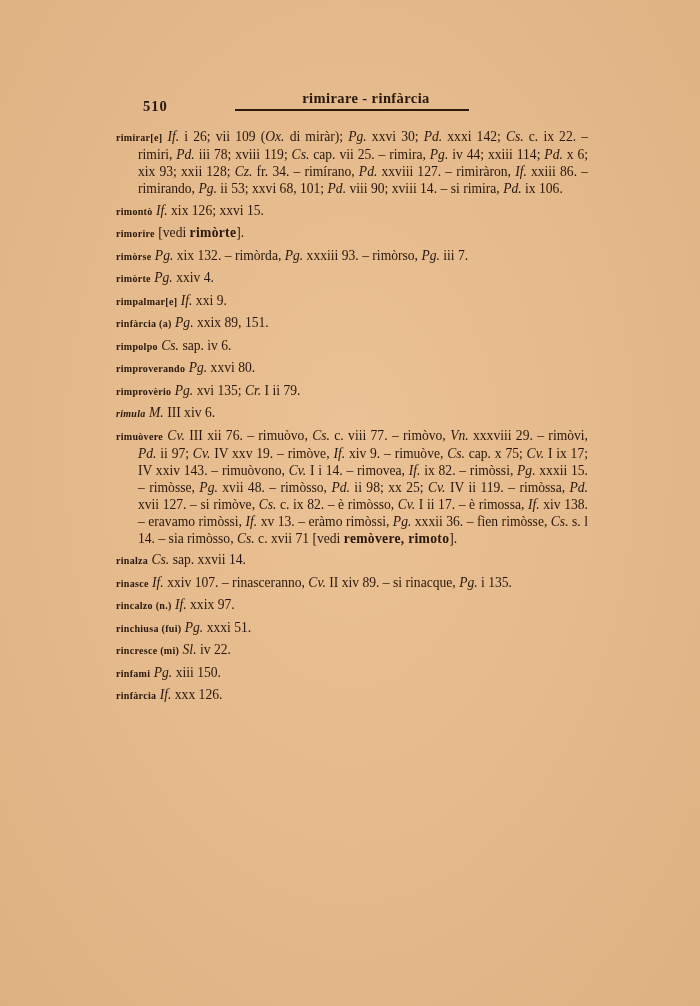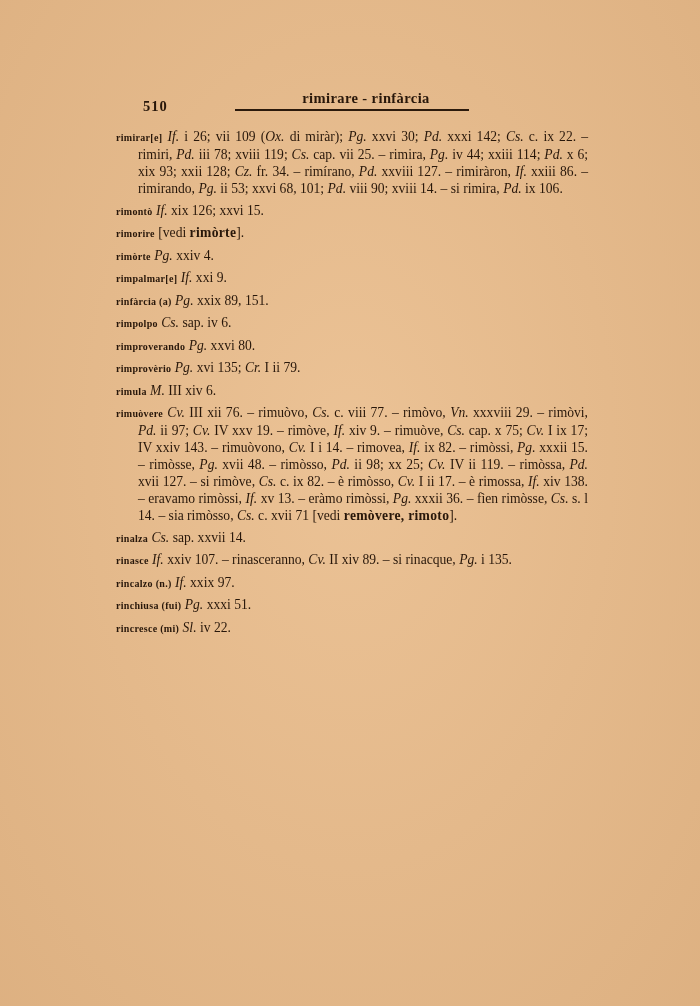--- a/index.html
+++ b/index.html
@@ -33,48 +33,51 @@
     padding-left:22px;
     text-indent:-22px;
     font-size:13.6px;
     line-height:17px;
   }
   .entry .head{
     font-weight:bold;
     font-size:10px;
     letter-spacing:0.3px;
   }
-  .entry .head.it{}
+  .entry .head.it{font-style:italic;}
   .entry i{font-style:italic;}
   .entry b{font-weight:bold;letter-spacing:0.3px;}
 </style>
 </head>
 <body>
 
 <div class="page">
   <div class="content">
     <div class="header">
       <span class="pageno">510</span>
       <span class="title-wrap">
         <span class="running-title">rimirare - rinfàrcia</span>
         <span class="rule"></span>
       </span>
     </div>
     <div class="entries" id="entries">
         <p class="entry"><span class="head">rimirar[e]</span> <i>If.</i> i 26; vii 109 (<i>Ox.</i> di miràr); <i>Pg.</i> xxvi 30; <i>Pd.</i> xxxi 142; <i>Cs.</i> c. ix 22. – rimiri, <i>Pd.</i> iii 78; xviii 119; <i>Cs.</i> cap. vii 25. – rimira, <i>Pg.</i> iv 44; xxiii 114; <i>Pd.</i> x 6; xix 93; xxii 128; <i>Cz.</i> fr. 34. – rimírano, <i>Pd.</i> xxviii 127. – rimiràron, <i>If.</i> xxiii 86. – rimirando, <i>Pg.</i> ii 53; xxvi 68, 101; <i>Pd.</i> viii 90; xviii 14. – si rimira, <i>Pd.</i> ix 106.</p>
         <p class="entry"><span class="head">rimontò</span> <i>If.</i> xix 126; xxvi 15.</p>
         <p class="entry"><span class="head">rimorire</span> [vedi <b>rimòrte</b>].</p>
+        <p class="entry"><span class="head">rimòrse</span> <i>Pg.</i> xix 132. – rimòrda, <i>Pg.</i> xxxiii 93. – rimòrso, <i>Pg.</i> iii 7.</p>
         <p class="entry"><span class="head">rimòrte</span> <i>Pg.</i> xxiv 4.</p>
         <p class="entry"><span class="head">rimpalmar[e]</span> <i>If.</i> xxi 9.</p>
         <p class="entry"><span class="head">rinfàrcia (a)</span> <i>Pg.</i> xxix 89, 151.</p>
         <p class="entry"><span class="head">rimpolpo</span> <i>Cs.</i> sap. iv 6.</p>
         <p class="entry"><span class="head">rimproverando</span> <i>Pg.</i> xxvi 80.</p>
         <p class="entry"><span class="head">rimprovèrio</span> <i>Pg.</i> xvi 135; <i>Cr.</i> I ii 79.</p>
         <p class="entry"><span class="head it">rimula</span> <i>M.</i> III xiv 6.</p>
         <p class="entry"><span class="head">rimuòvere</span> <i>Cv.</i> III xii 76. – rimuòvo, <i>Cs.</i> c. viii 77. – rimòvo, <i>Vn.</i> xxxviii 29. – rimòvi, <i>Pd.</i> ii 97; <i>Cv.</i> IV xxv 19. – rimòve, <i>If.</i> xiv 9. – rimuòve, <i>Cs.</i> cap. x 75; <i>Cv.</i> I ix 17; IV xxiv 143. – rimuòvono, <i>Cv.</i> I i 14. – rimovea, <i>If.</i> ix 82. – rimòssi, <i>Pg.</i> xxxii 15. – rimòsse, <i>Pg.</i> xvii 48. – rimòsso, <i>Pd.</i> ii 98; xx 25; <i>Cv.</i> IV ii 119. – rimòssa, <i>Pd.</i> xvii 127. – si rimòve, <i>Cs.</i> c. ix 82. – è rimòsso, <i>Cv.</i> I ii 17. – è rimossa, <i>If.</i> xiv 138. – eravamo rimòssi, <i>If.</i> xv 13. – eràmo rimòssi, <i>Pg.</i> xxxii 36. – fìen rimòsse, <i>Cs.</i> s. l 14. – sia rimòsso, <i>Cs.</i> c. xvii 71 [vedi <b>remòvere, rimoto</b>].</p>
         <p class="entry"><span class="head">rinalza</span> <i>Cs.</i> sap. xxvii 14.</p>
         <p class="entry"><span class="head">rinasce</span> <i>If.</i> xxiv 107. – rinasceranno, <i>Cv.</i> II xiv 89. – si rinacque, <i>Pg.</i> i 135.</p>
         <p class="entry"><span class="head">rincalzo (n.)</span> <i>If.</i> xxix 97.</p>
         <p class="entry"><span class="head">rinchiusa (fui)</span> <i>Pg.</i> xxxi 51.</p>
         <p class="entry"><span class="head">rincresce (mi)</span> <i>Sl.</i> iv 22.</p>
+        <p class="entry"><span class="head">rinfami</span> <i>Pg.</i> xiii 150.</p>
+        <p class="entry"><span class="head">rinfàrcia</span> <i>If.</i> xxx 126.</p>
       </div>
   </div>
 </div>
 
 </body></html>

